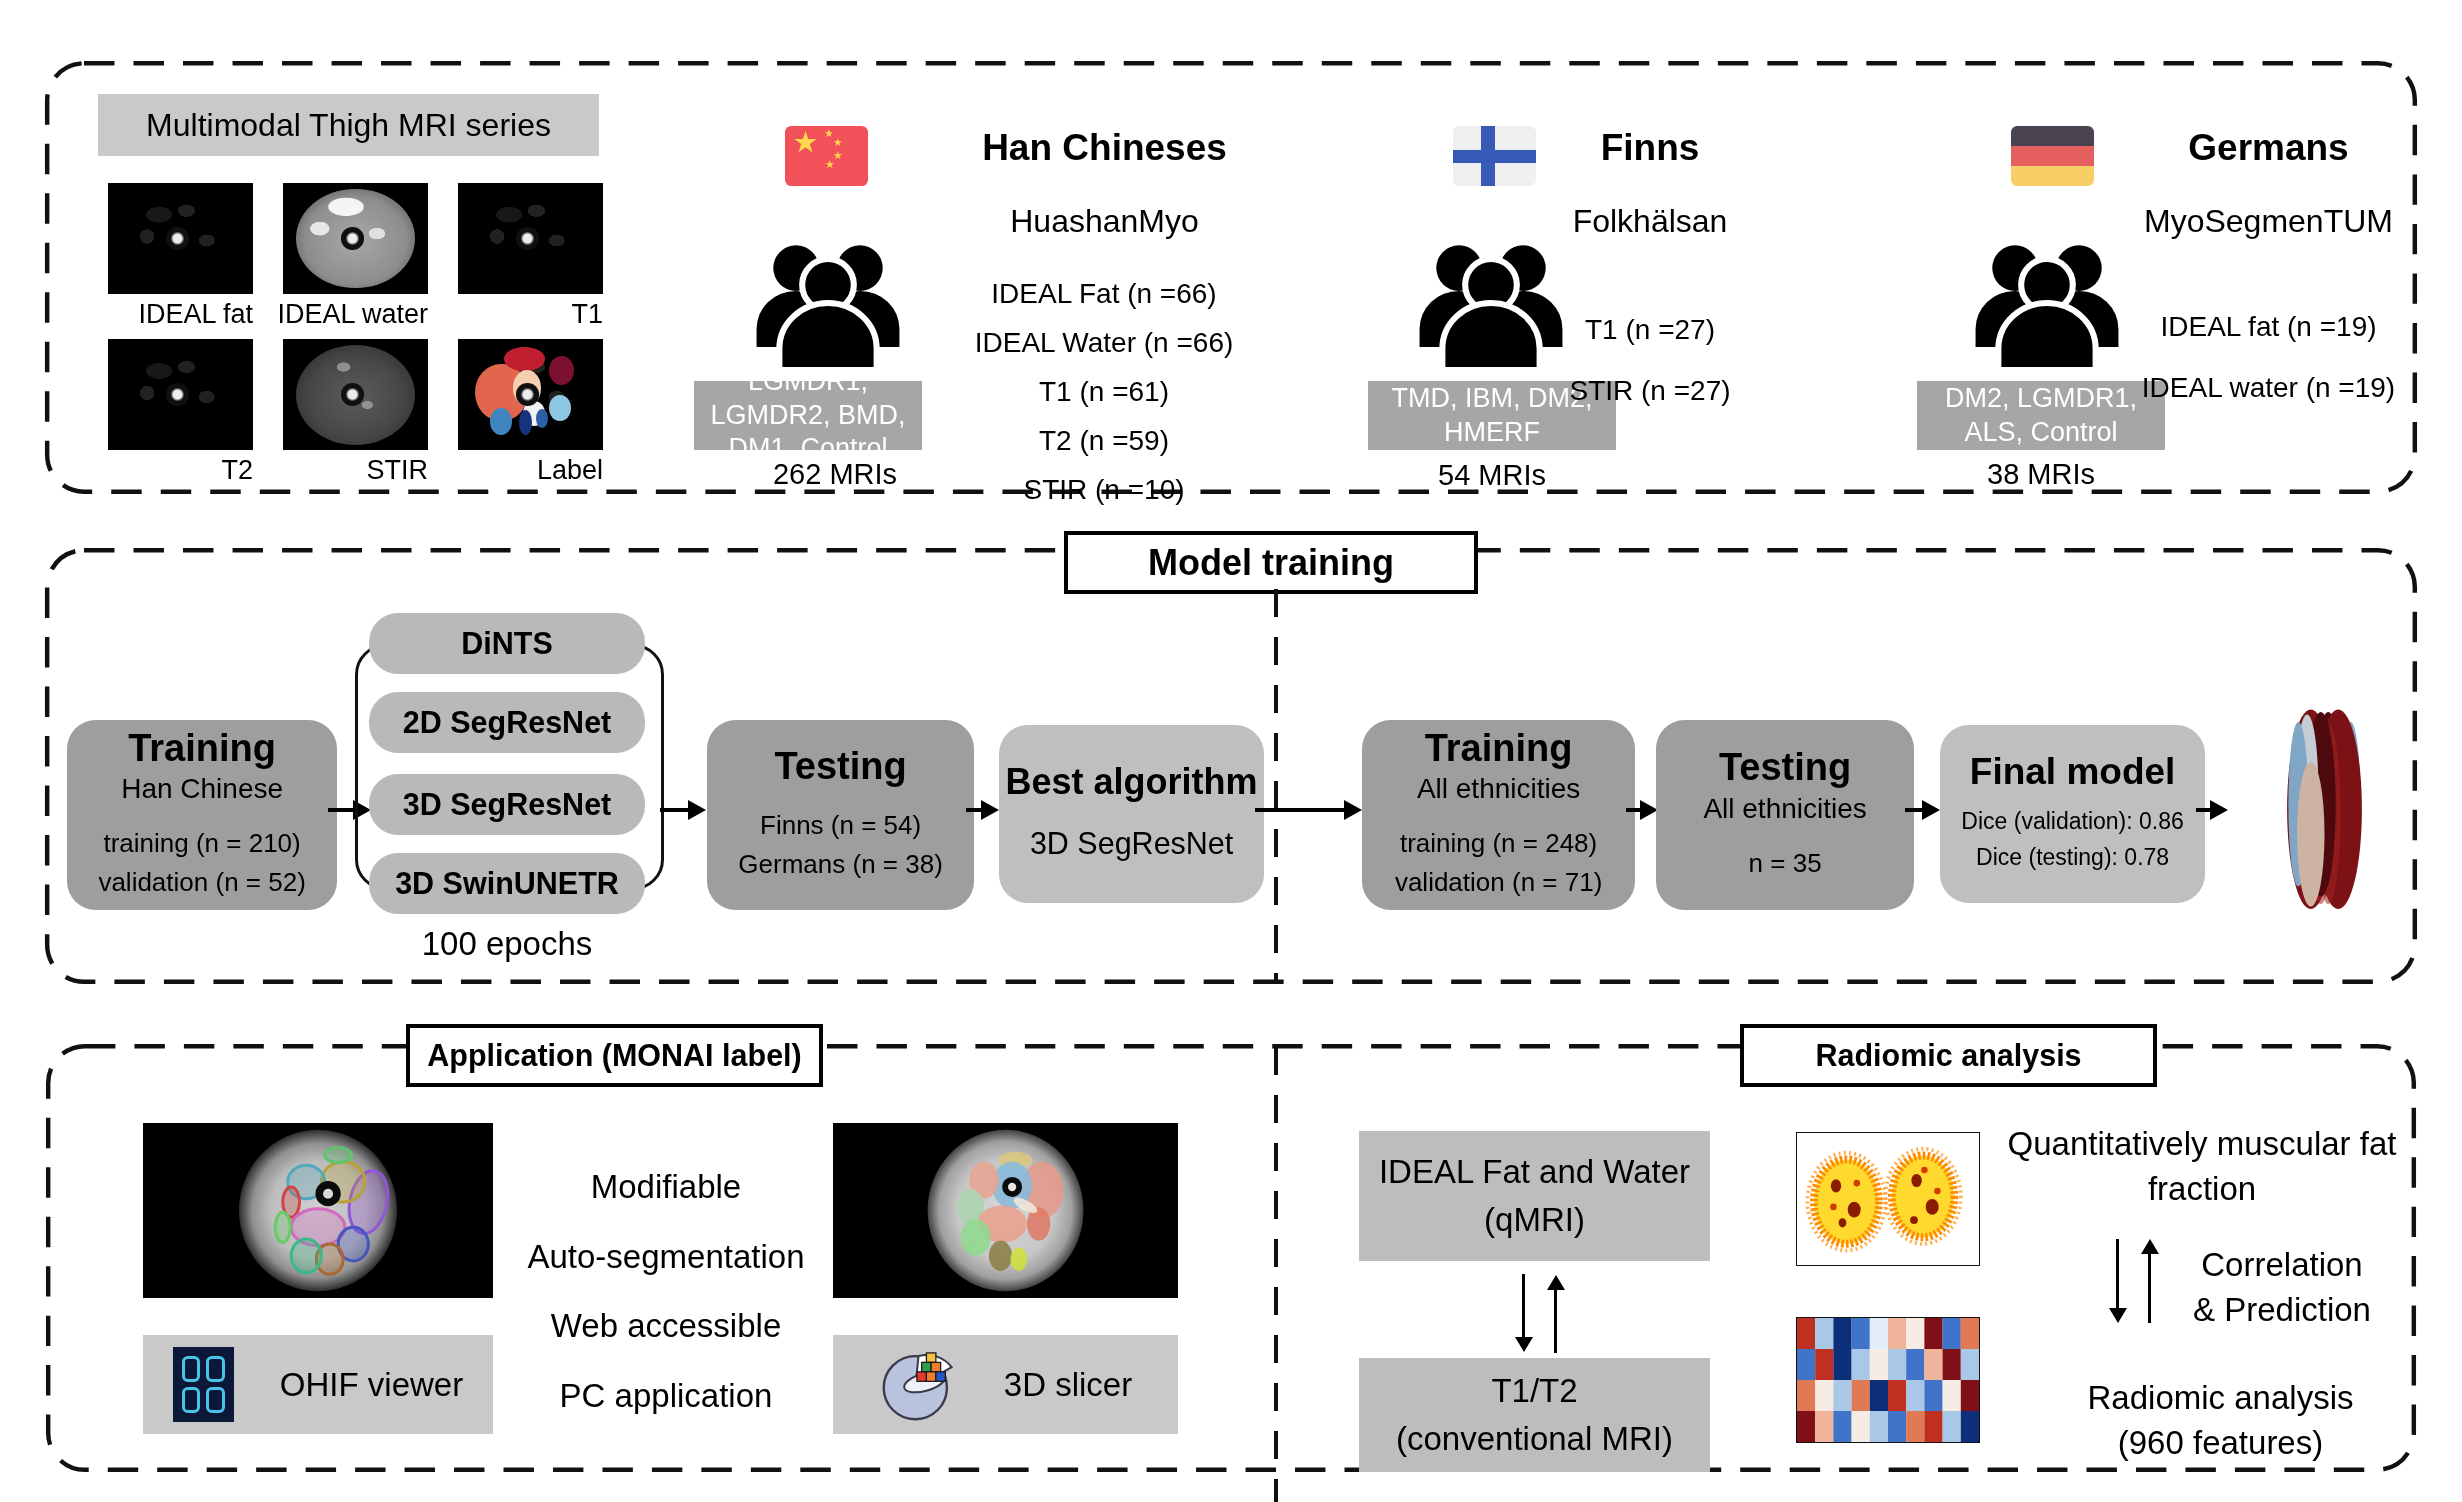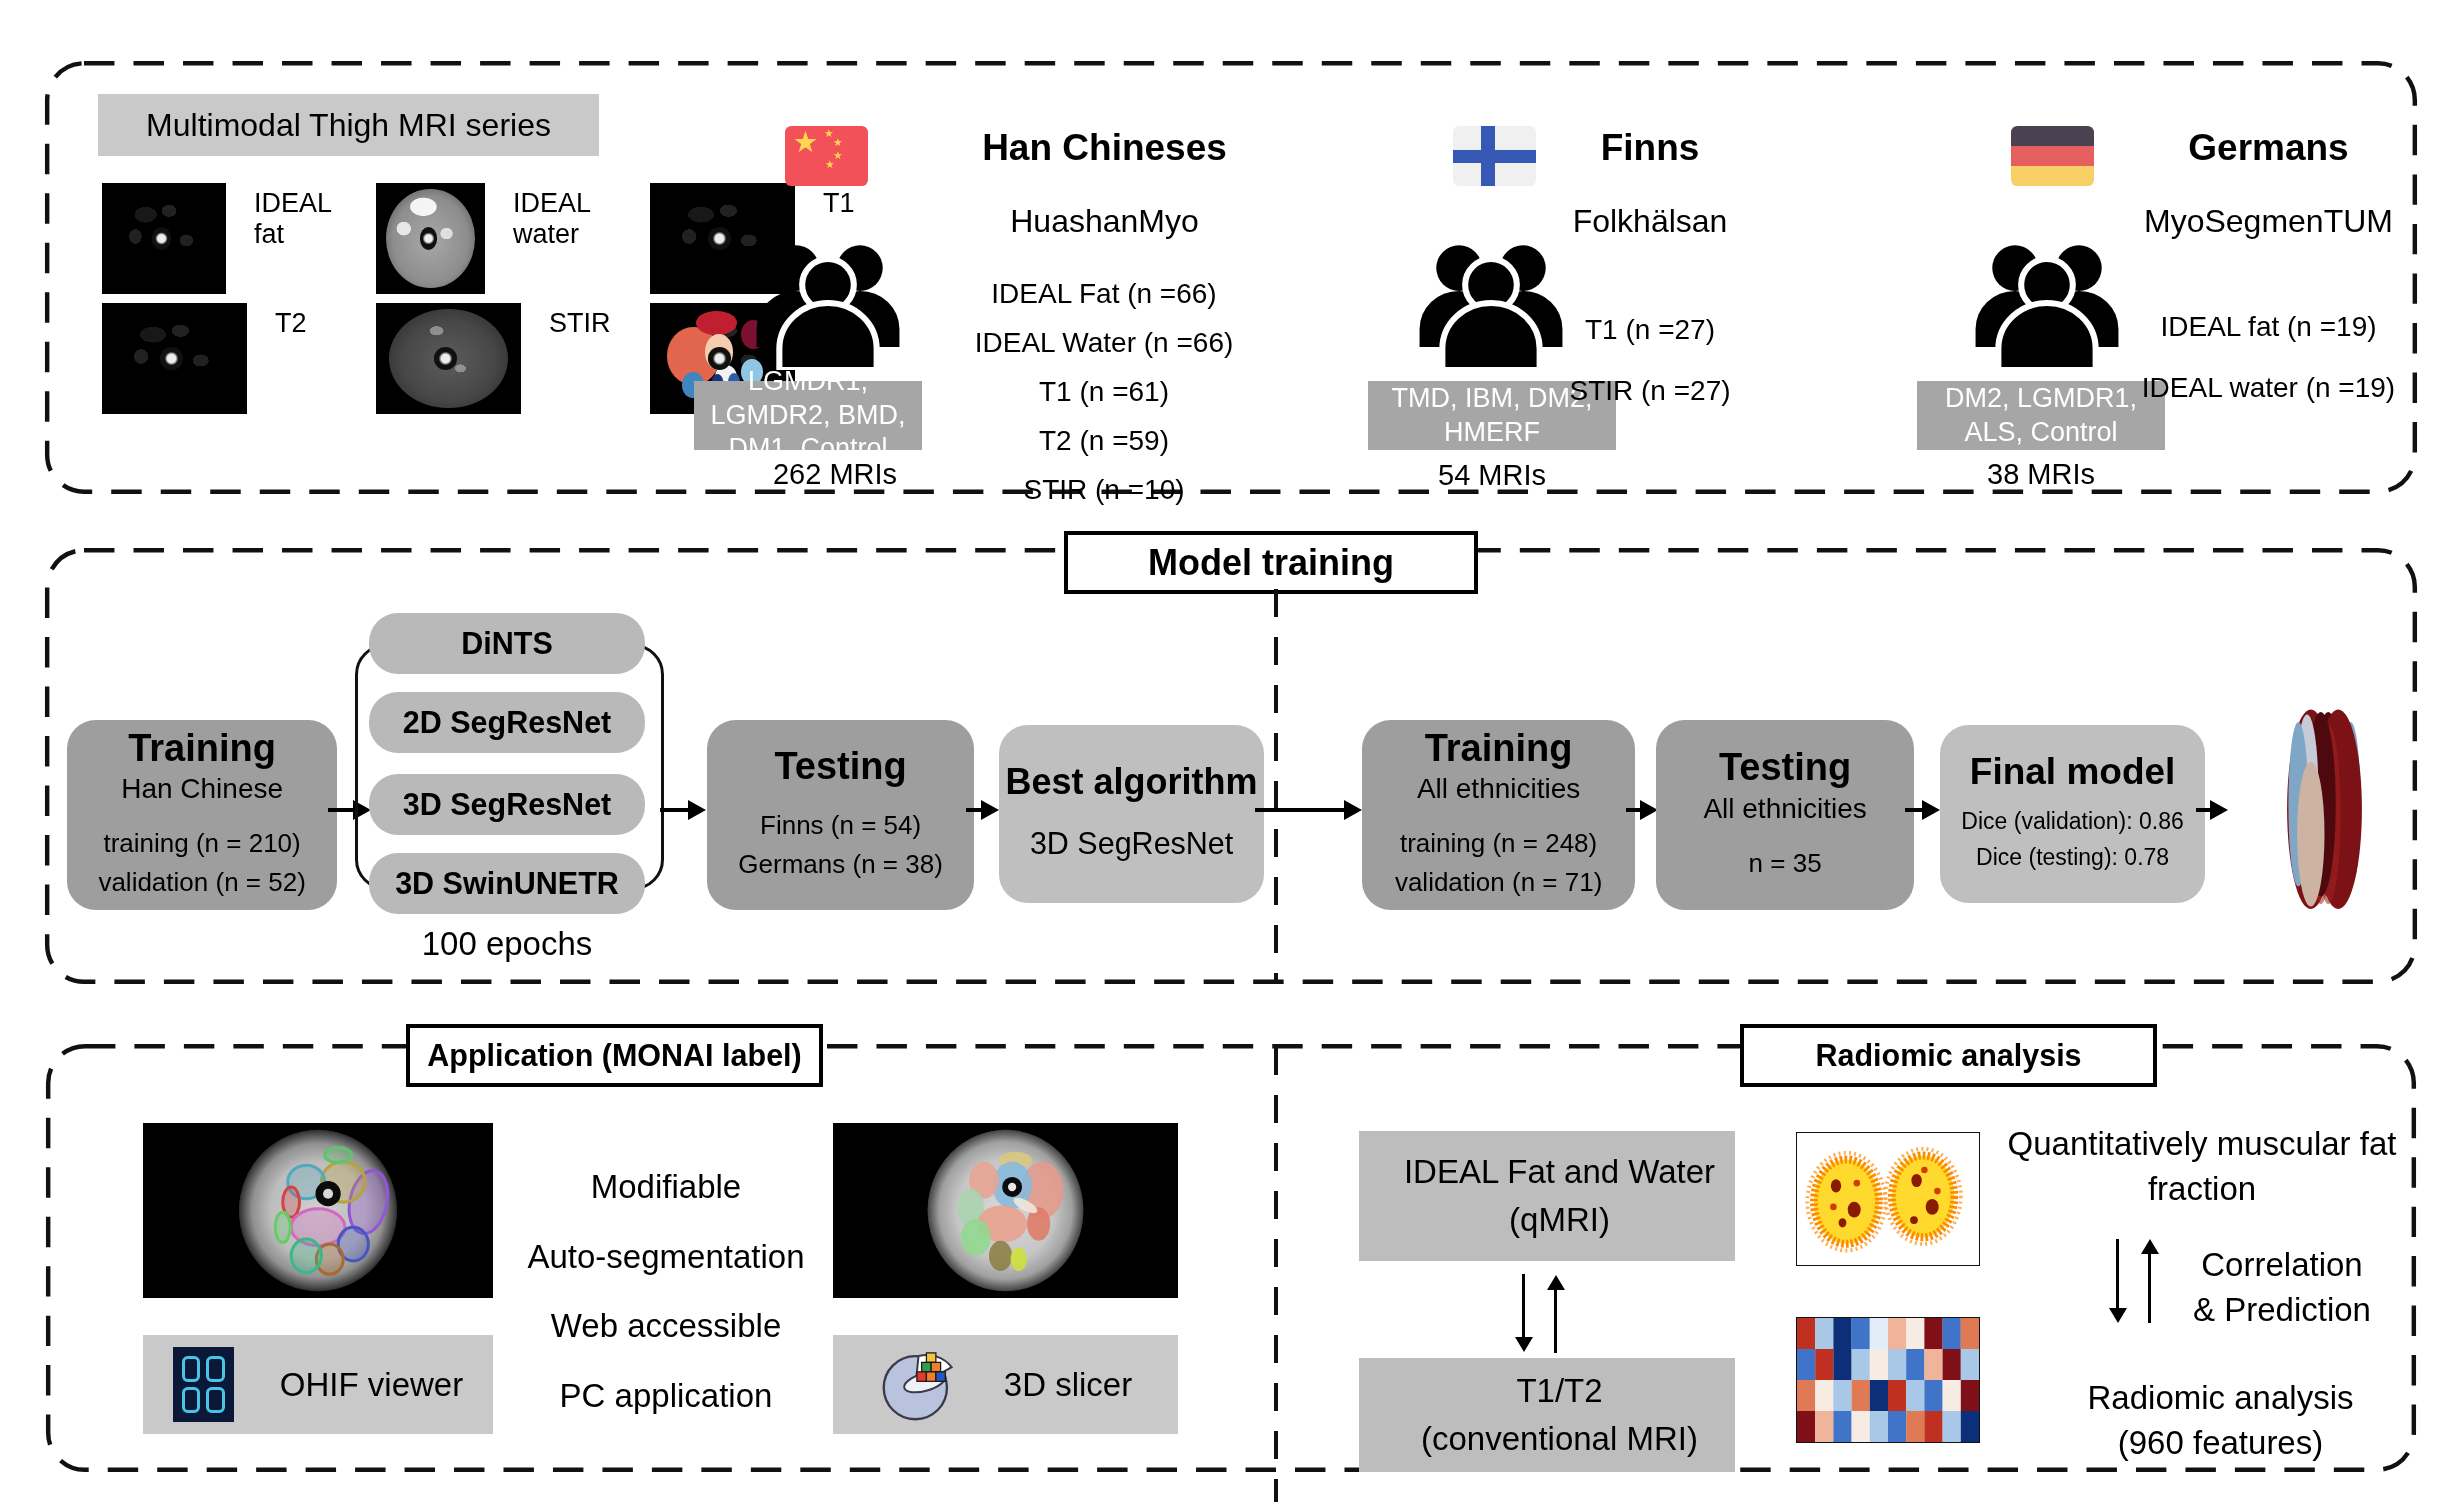--- a/index.html
+++ b/index.html
@@ -28,21 +28,21 @@
   
   .harrow{position:absolute;height:3.8px;background:#000;}
   .harrow::after{content:"";position:absolute;right:-18px;top:50%;transform:translateY(-50%);border-left:18px solid #000;border-top:10.2px solid transparent;border-bottom:10.2px solid transparent;}
   .vdown{position:absolute;width:3.2px;background:#000;}
   .vdown::after{content:"";position:absolute;bottom:-15.2px;left:50%;transform:translateX(-50%);border-top:15.2px solid #000;border-left:9px solid transparent;border-right:9px solid transparent;}
   .vup{position:absolute;width:3.2px;background:#000;}
   .vup::before{content:"";position:absolute;top:-15.2px;left:50%;transform:translateX(-50%);border-bottom:15.2px solid #000;border-left:9px solid transparent;border-right:9px solid transparent;}
   
   .mm-header{position:absolute;background:#c9c9c9;display:flex;align-items:center;justify-content:center;font-size:32px;}
   .thumbgrid{position:absolute;display:grid;grid-template-columns:repeat(3,1fr);column-gap:24px;row-gap:9px;}
-  .thumbcell{display:flex;flex-direction:row;align-items:flex-start;gap:28px;}
+  .thumbcell{display:flex;flex-direction:column;align-items:flex-end;}
   .mri{position:relative;width:145px;height:111px;background:#000;overflow:hidden;}
   .thigh{position:absolute;left:9%;top:5%;width:82%;height:90%;border-radius:50%;background:radial-gradient(ellipse at 48% 52%, #e0e0e0 0%, #cicfcf 35%, #c4c4c4 55%, #9c9c9c 76%, #4a4a4a 90%, #000 100%);}
   .marb::before{content:"";position:absolute;inset:0;border-radius:50%;background-image:
      radial-gradient(ellipse 18% 13% at 32% 26%, rgba(30,30,30,.8) 60%, transparent 61%),
      radial-gradient(ellipse 12% 10% at 55% 22%, rgba(45,45,45,.75) 60%, transparent 61%),
      radial-gradient(ellipse 10% 12% at 22% 48%, rgba(55,55,55,.6) 60%, transparent 61%),
      radial-gradient(ellipse 11% 10% at 72% 52%, rgba(50,50,50,.65) 60%, transparent 61%);}
   .bone{position:absolute;left:40%;top:40%;width:16%;height:20%;border-radius:50%;background:radial-gradient(circle,#ededed 0 26%,#101010 42%,#101010 100%);}
   .mri-water .thigh{background:radial-gradient(ellipse at 50% 52%, #a8a8a8 0%, #8d8d8d 60%, #5a5a5a 85%, #111 100%);}
   .mri-water .thigh::after{content:"";position:absolute;inset:0;border-radius:50%;background-image:
@@ -76,21 +76,21 @@
   .ccohort{position:absolute;font-size:32px;text-align:center;}
   .serieslist{position:absolute;display:flex;flex-direction:column;text-align:center;font-size:28px;}
   .thumblabel{font-size:27px;margin-top:5.1px;}
   
   .segimg{position:absolute;background:#000;}
   .toolbox{position:absolute;background:#c9c9c9;display:flex;align-items:center;justify-content:center;gap:46px;font-size:33px;}
   .ohif-icon{width:61px;height:75px;background:#0c1838;display:grid;grid-template-columns:1fr 1fr;grid-template-rows:1fr 1fr;gap:5.7px;padding:9px;box-sizing:border-box;}
   .ohif-icon span{border:3.2px solid #49c3e8;border-radius:5.7px;}
   .feature{position:absolute;font-size:33px;text-align:center;width:330px;}
   
-  .rbox{position:absolute;background:#bdbdbd;display:flex;flex-direction:column;align-items:center;justify-content:center;text-align:center;font-size:33px;line-height:1.45;padding-left:25px;}
+  .rbox{position:absolute;background:#bdbdbd;display:flex;flex-direction:column;align-items:center;justify-content:center;text-align:center;font-size:33px;line-height:1.45;}
   .rimg{position:absolute;border:1.9px solid #111;overflow:hidden;background:#fff;}
   .rtext{position:absolute;font-size:33px;line-height:1.35;text-align:center;}
   .epochs{position:absolute;font-size:33px;text-align:center;}
 </style>
 </head>
 <body>
 
 <div id="root">
 
   <svg width="0" height="0" style="position:absolute" aria-hidden="true">

